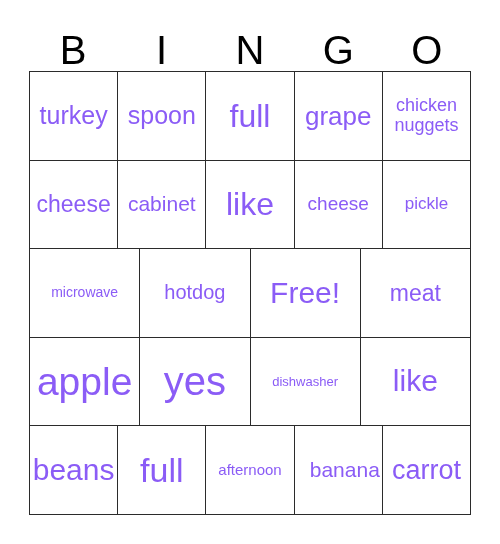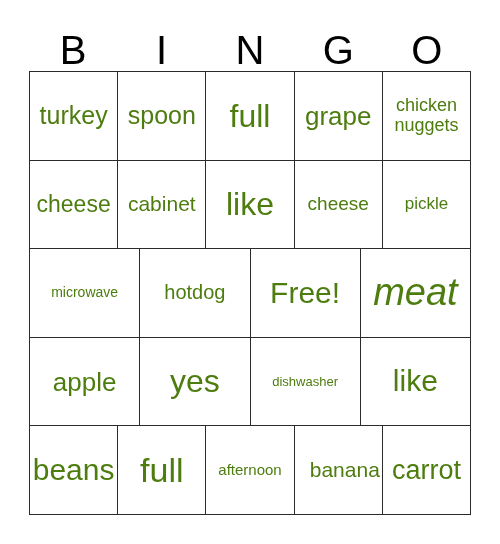--- a/index.html
+++ b/index.html
@@ -56,21 +56,21 @@
     align-items: center;
     justify-content: center;
     overflow: hidden;
     padding: 0 2px;
   }
   .cell-text {
     display: block;
     width: 100%;
     text-align: center;
     line-height: 1.08;
-    color: #4d7c0f;
+    color: #8b5cf6;
     white-space: normal;
     word-break: break-word;
   }
 </style>
 </head>
 <body>
 
 <div id="card">
 
   <div id="header-row">
@@ -120,29 +120,29 @@
         <div class="cell">
           <span class="cell-text" style="font-size: 14px;">microwave</span>
         </div>
         <div class="cell">
           <span class="cell-text" style="font-size: 20px;">hotdog</span>
         </div>
         <div class="cell">
           <span class="cell-text" style="font-size: 30px;">Free!</span>
         </div>
         <div class="cell">
-          <span class="cell-text" style="font-size: 38px; font-style: italic;">meat</span>
+          <span class="cell-text" style="font-size: 23px;">meat</span>
         </div>
       </div>
       <div class="grid-row">
         <div class="cell">
-          <span class="cell-text" style="font-size: 26px; text-align: center;">apple</span>
+          <span class="cell-text" style="font-size: 39px; text-align: center;">apple</span>
         </div>
         <div class="cell">
-          <span class="cell-text" style="font-size: 32px;">yes</span>
+          <span class="cell-text" style="font-size: 40px;">yes</span>
         </div>
         <div class="cell">
           <span class="cell-text" style="font-size: 13px;">dishwasher</span>
         </div>
         <div class="cell">
           <span class="cell-text" style="font-size: 30px;">like</span>
         </div>
       </div>
       <div class="grid-row">
         <div class="cell">

